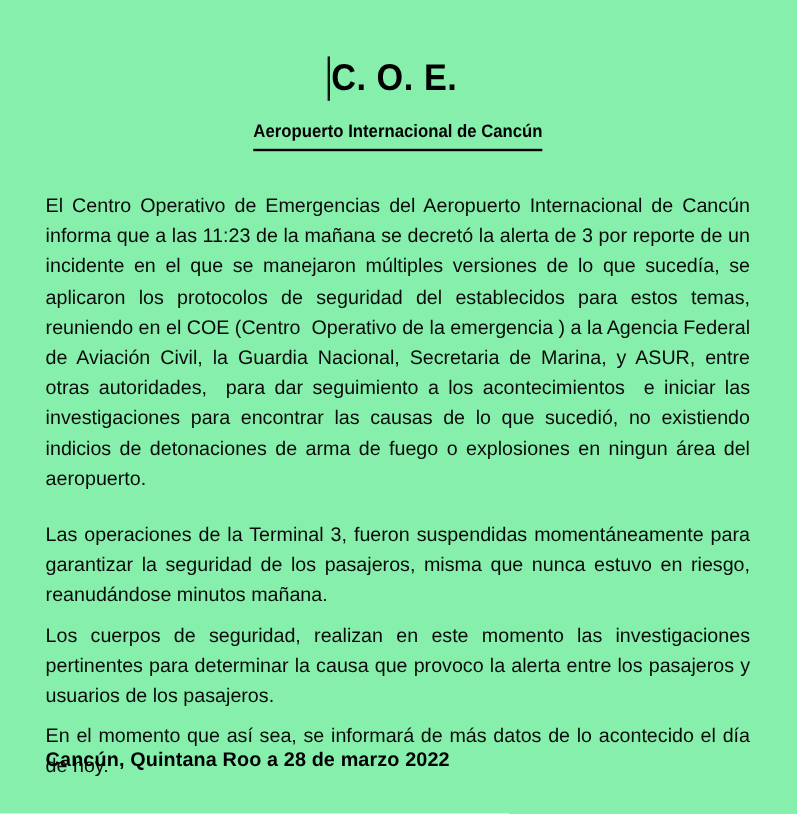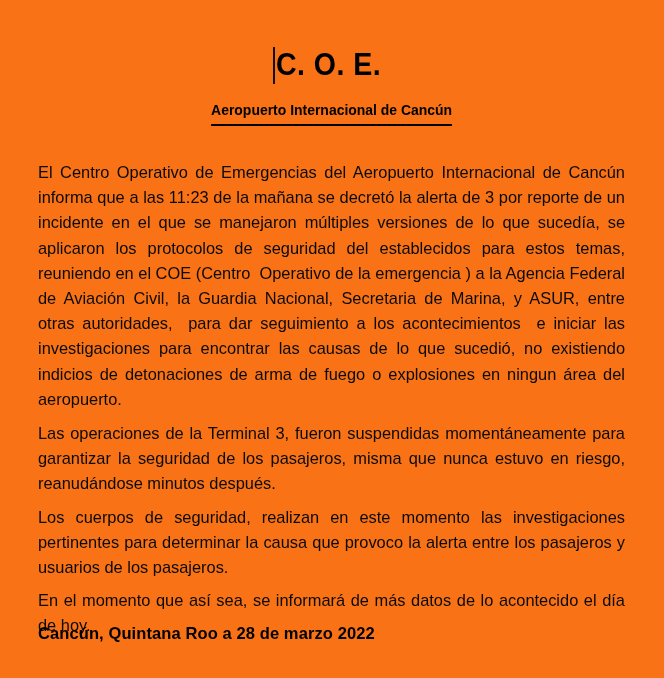--- a/index.html
+++ b/index.html
@@ -15,21 +15,21 @@
     overflow: hidden;
     font-family: "Liberation Sans", sans-serif;
     color: #000000;
     -webkit-font-smoothing: antialiased;
   }
 
   .page {
     position: relative;
     width: 664px;
     height: 678px;
-    background: #f97316;
+    background: #86efac;
     box-sizing: border-box;
   }
 
   
   .header {
     padding-top: 46px;
     text-align: center;
   }
 
   .doc-title-wrap {
@@ -93,21 +93,21 @@
     line-height: 25.2px;
     color: #0a0a0a;
     margin: 0 0 8px 0;
     white-space: pre-wrap;
   }
 
   .para:last-of-type {
     margin-bottom: 0;
   }
 
-  .para-gap-1 { margin-bottom: 9px; }
+  .para-gap-1 { margin-bottom: 22px; }
 
   .signature {
     position: absolute;
     left: 38px;
     right: 39px;
     top: 622px;
     font-family: "Liberation Sans Narrow", "Liberation Sans", sans-serif;
     font-weight: bold;
     font-size: 16.5px;
     line-height: 22px;
@@ -124,20 +124,20 @@
     <div class="doc-title-wrap">
       <span class="caret"></span><span class="doc-title">C. O. E.</span>
     </div>
     <div class="doc-subtitle">
       <span>Aeropuerto Internacional de Cancún</span>
     </div>
   </div>
 
   <div class="body-copy">
     <p class="para para-gap-1">El Centro Operativo de Emergencias del Aeropuerto Internacional de Cancún informa que a las 11:23 de la mañana se decretó la alerta de 3 por reporte de un incidente en el que se manejaron múltiples versiones de lo que sucedía, se aplicaron los protocolos de seguridad del establecidos para estos temas, reuniendo en el COE (Centro  Operativo de la emergencia ) a la Agencia Federal de Aviación Civil, la Guardia Nacional, Secretaria de Marina, y ASUR, entre otras autoridades,  para dar seguimiento a los acontecimientos  e iniciar las investigaciones para encontrar las causas de lo que sucedió, no existiendo indicios de detonaciones de arma de fuego o explosiones en ningun área del aeropuerto.</p>
-    <p class="para">Las operaciones de la Terminal 3, fueron suspendidas momentáneamente para garantizar la seguridad de los pasajeros, misma que nunca estuvo en riesgo, reanudándose minutos después.</p>
+    <p class="para">Las operaciones de la Terminal 3, fueron suspendidas momentáneamente para garantizar la seguridad de los pasajeros, misma que nunca estuvo en riesgo, reanudándose minutos mañana.</p>
     <p class="para">Los cuerpos de seguridad, realizan en este momento las investigaciones pertinentes para determinar la causa que provoco la alerta entre los pasajeros y usuarios de los pasajeros.</p>
     <p class="para">En el momento que así sea, se informará de más datos de lo acontecido el día de hoy.</p>
   </div>
 
   <div class="signature">Cancún, Quintana Roo a 28 de marzo 2022</div>
 
 </div>
 
 </body></html>

